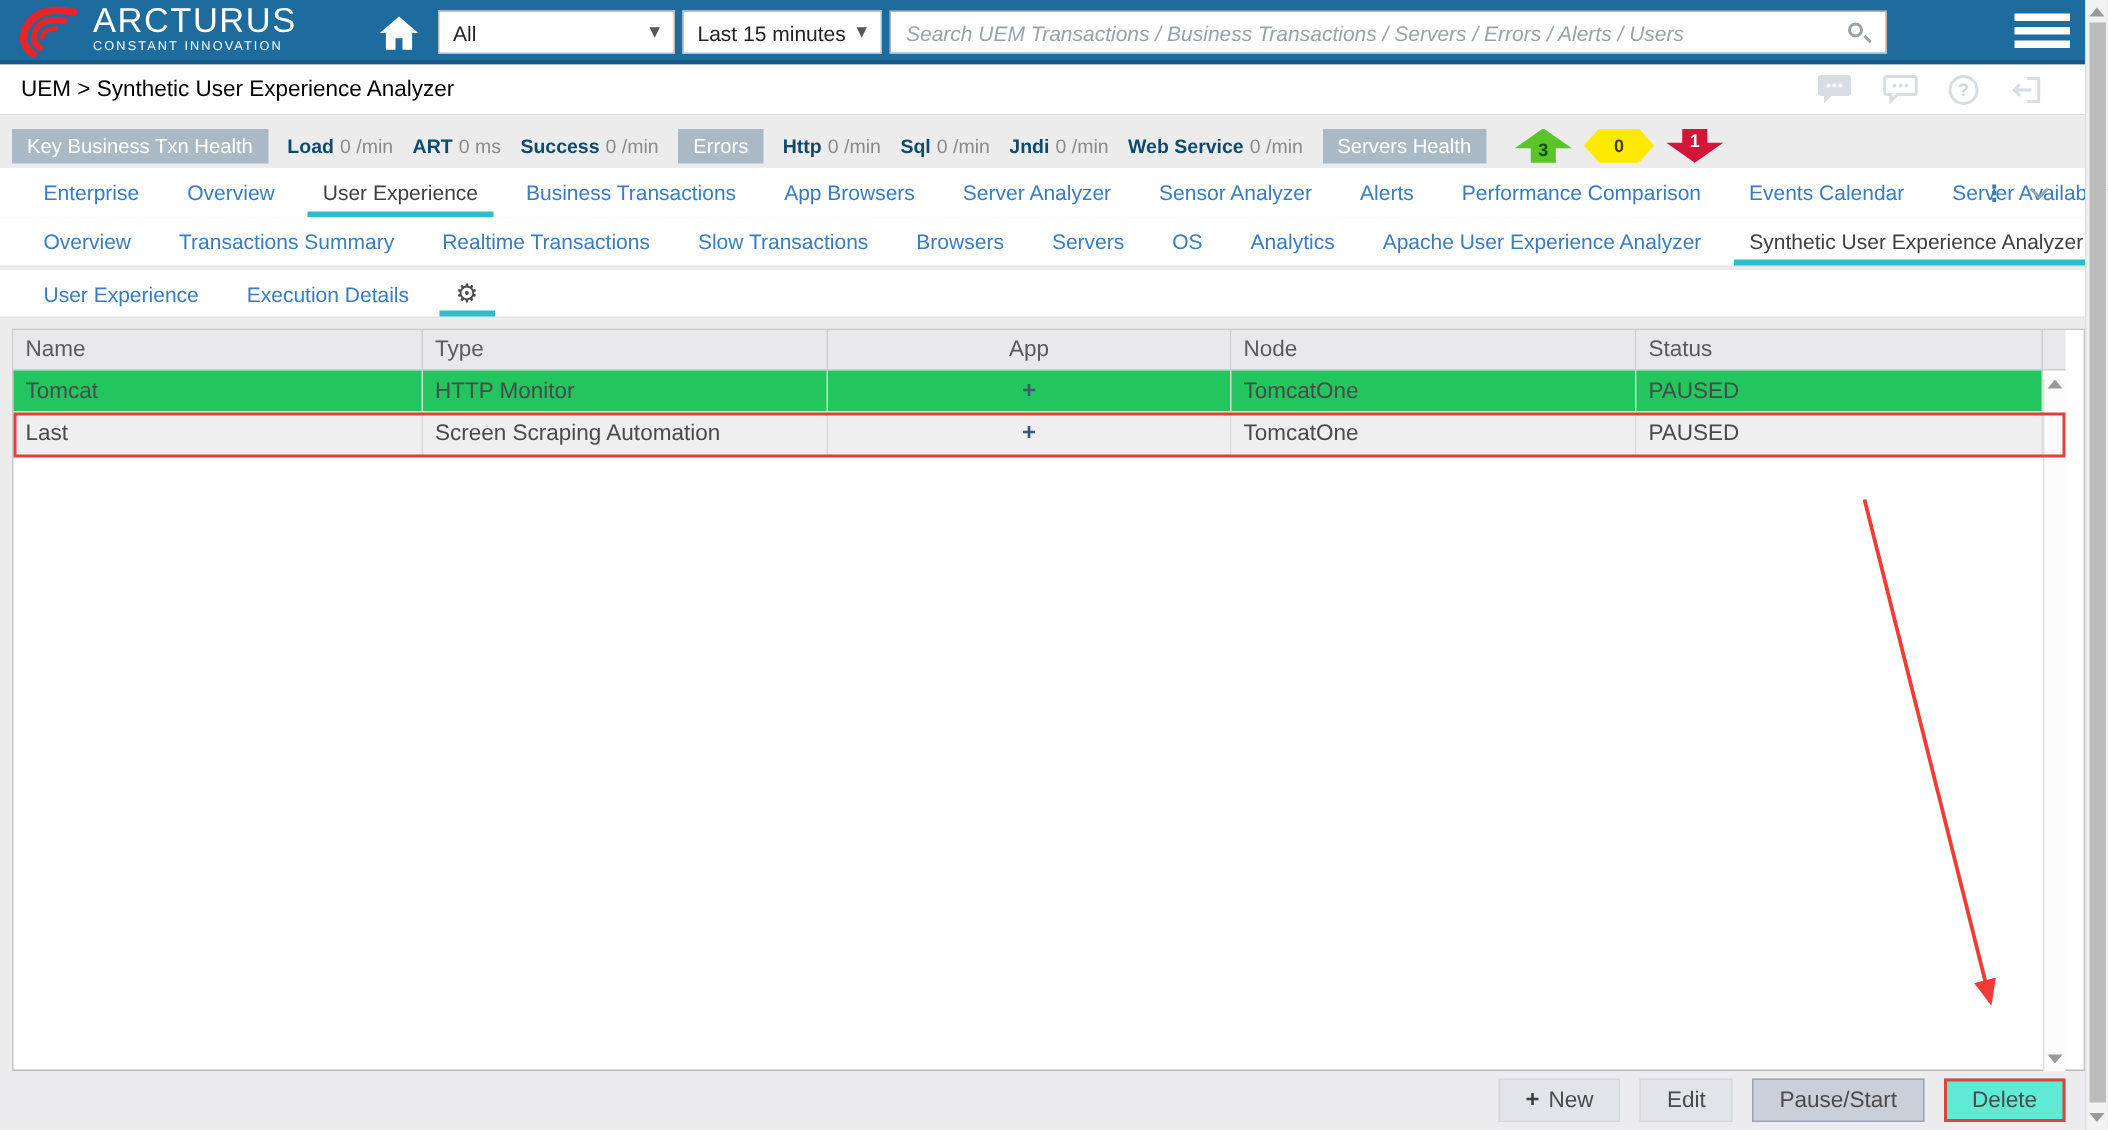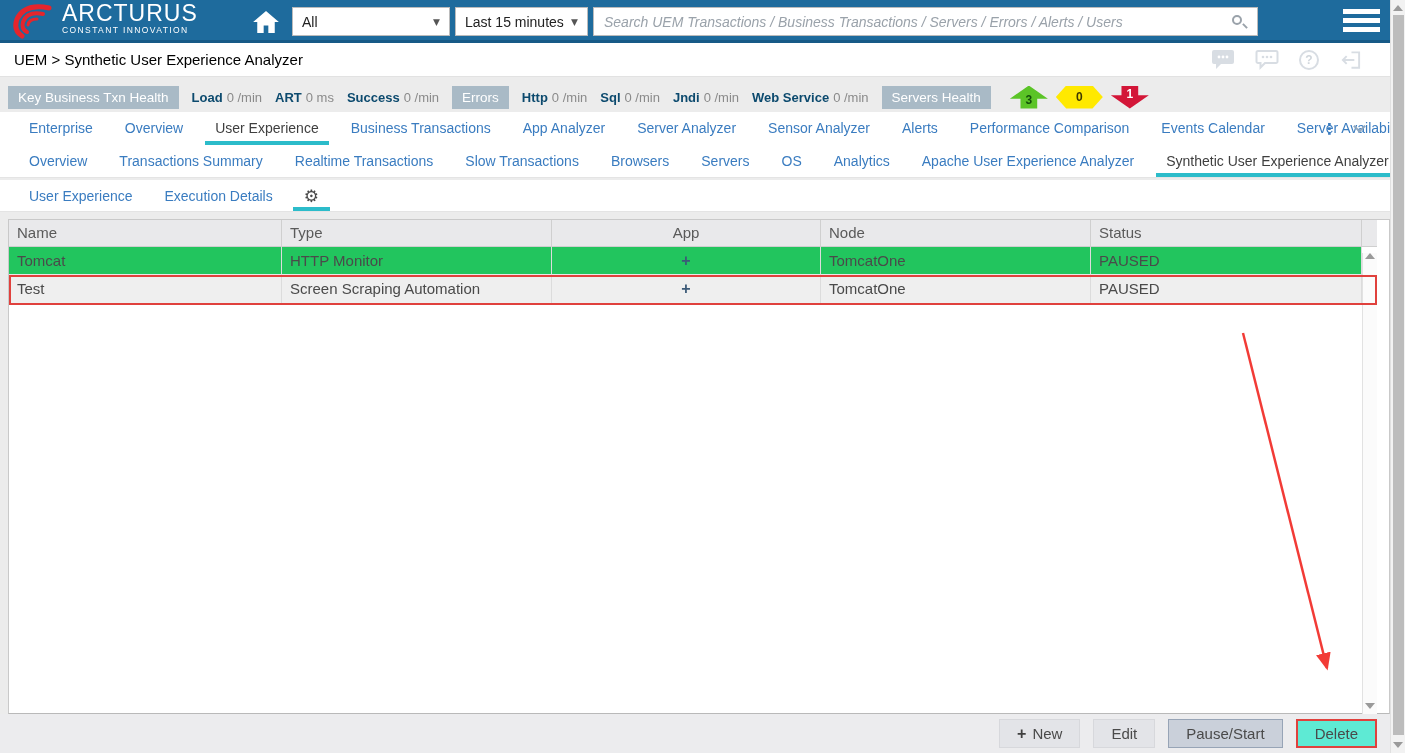--- a/index.html
+++ b/index.html
@@ -216,21 +216,21 @@
         <span class="health-value" style="color: rgb(255, 255, 255);">1</span>
       </div>
     </div>
 </div>
 
 <div id="tabrow1" class="tabrow">
   <div class="tab">Enterprise</div>
     <div class="tab">Overview</div>
     <div class="tab selected">User Experience</div>
     <div class="tab">Business Transactions</div>
-    <div class="tab">App Analyzer</div>
+    <div class="tab">App Browsers</div>
     <div class="tab">Server Analyzer</div>
     <div class="tab">Sensor Analyzer</div>
     <div class="tab">Alerts</div>
     <div class="tab">Performance Comparison</div>
     <div class="tab">Events Calendar</div>
     <div class="tab">Server Availability</div>
     <div id="row1-extras">
     <span id="more-vertical">⋮</span>
     <span id="chevron-down"></span>
   </div>
@@ -266,21 +266,21 @@
       </div>
     <div id="table-body">
         <div class="tr tgrid">
           <div class="td col-name">Tomcat</div>
           <div class="td col-type">HTTP Monitor</div>
           <div class="td col-app"><span class="app-plus">+</span></div>
           <div class="td col-node">TomcatOne</div>
           <div class="td col-status">PAUSED</div>
         </div>
         <div class="tr tgrid highlighted">
-          <div class="td col-name">Test</div>
+          <div class="td col-name">Last</div>
           <div class="td col-type">Screen Scraping Automation</div>
           <div class="td col-app"><span class="app-plus">+</span></div>
           <div class="td col-node">TomcatOne</div>
           <div class="td col-status">PAUSED</div>
         </div>
       </div>
   </div>
   <div id="table-scroll">
     <div class="hd"></div>
     <div class="track">

